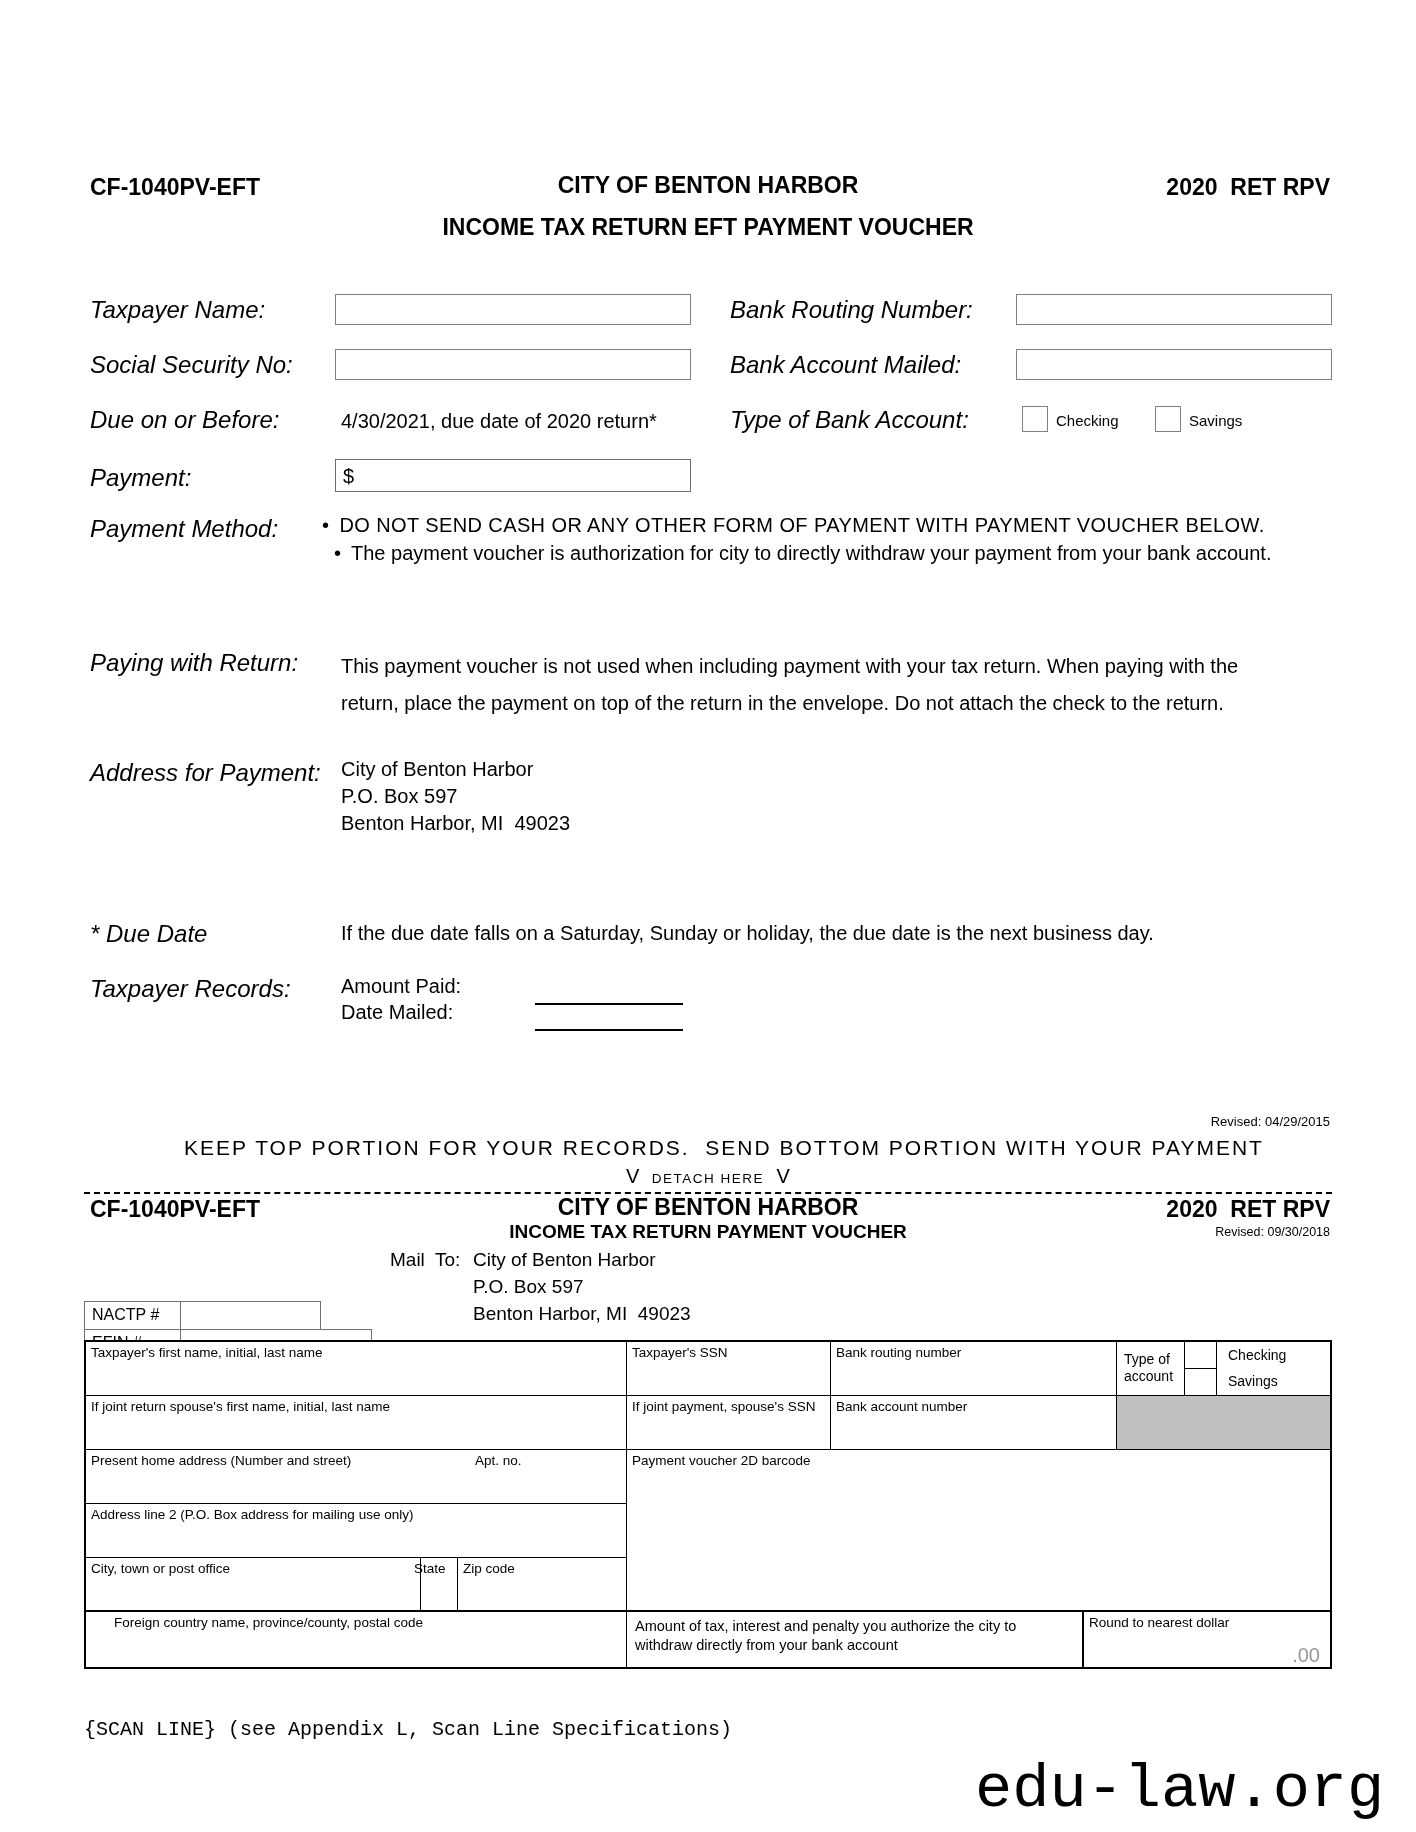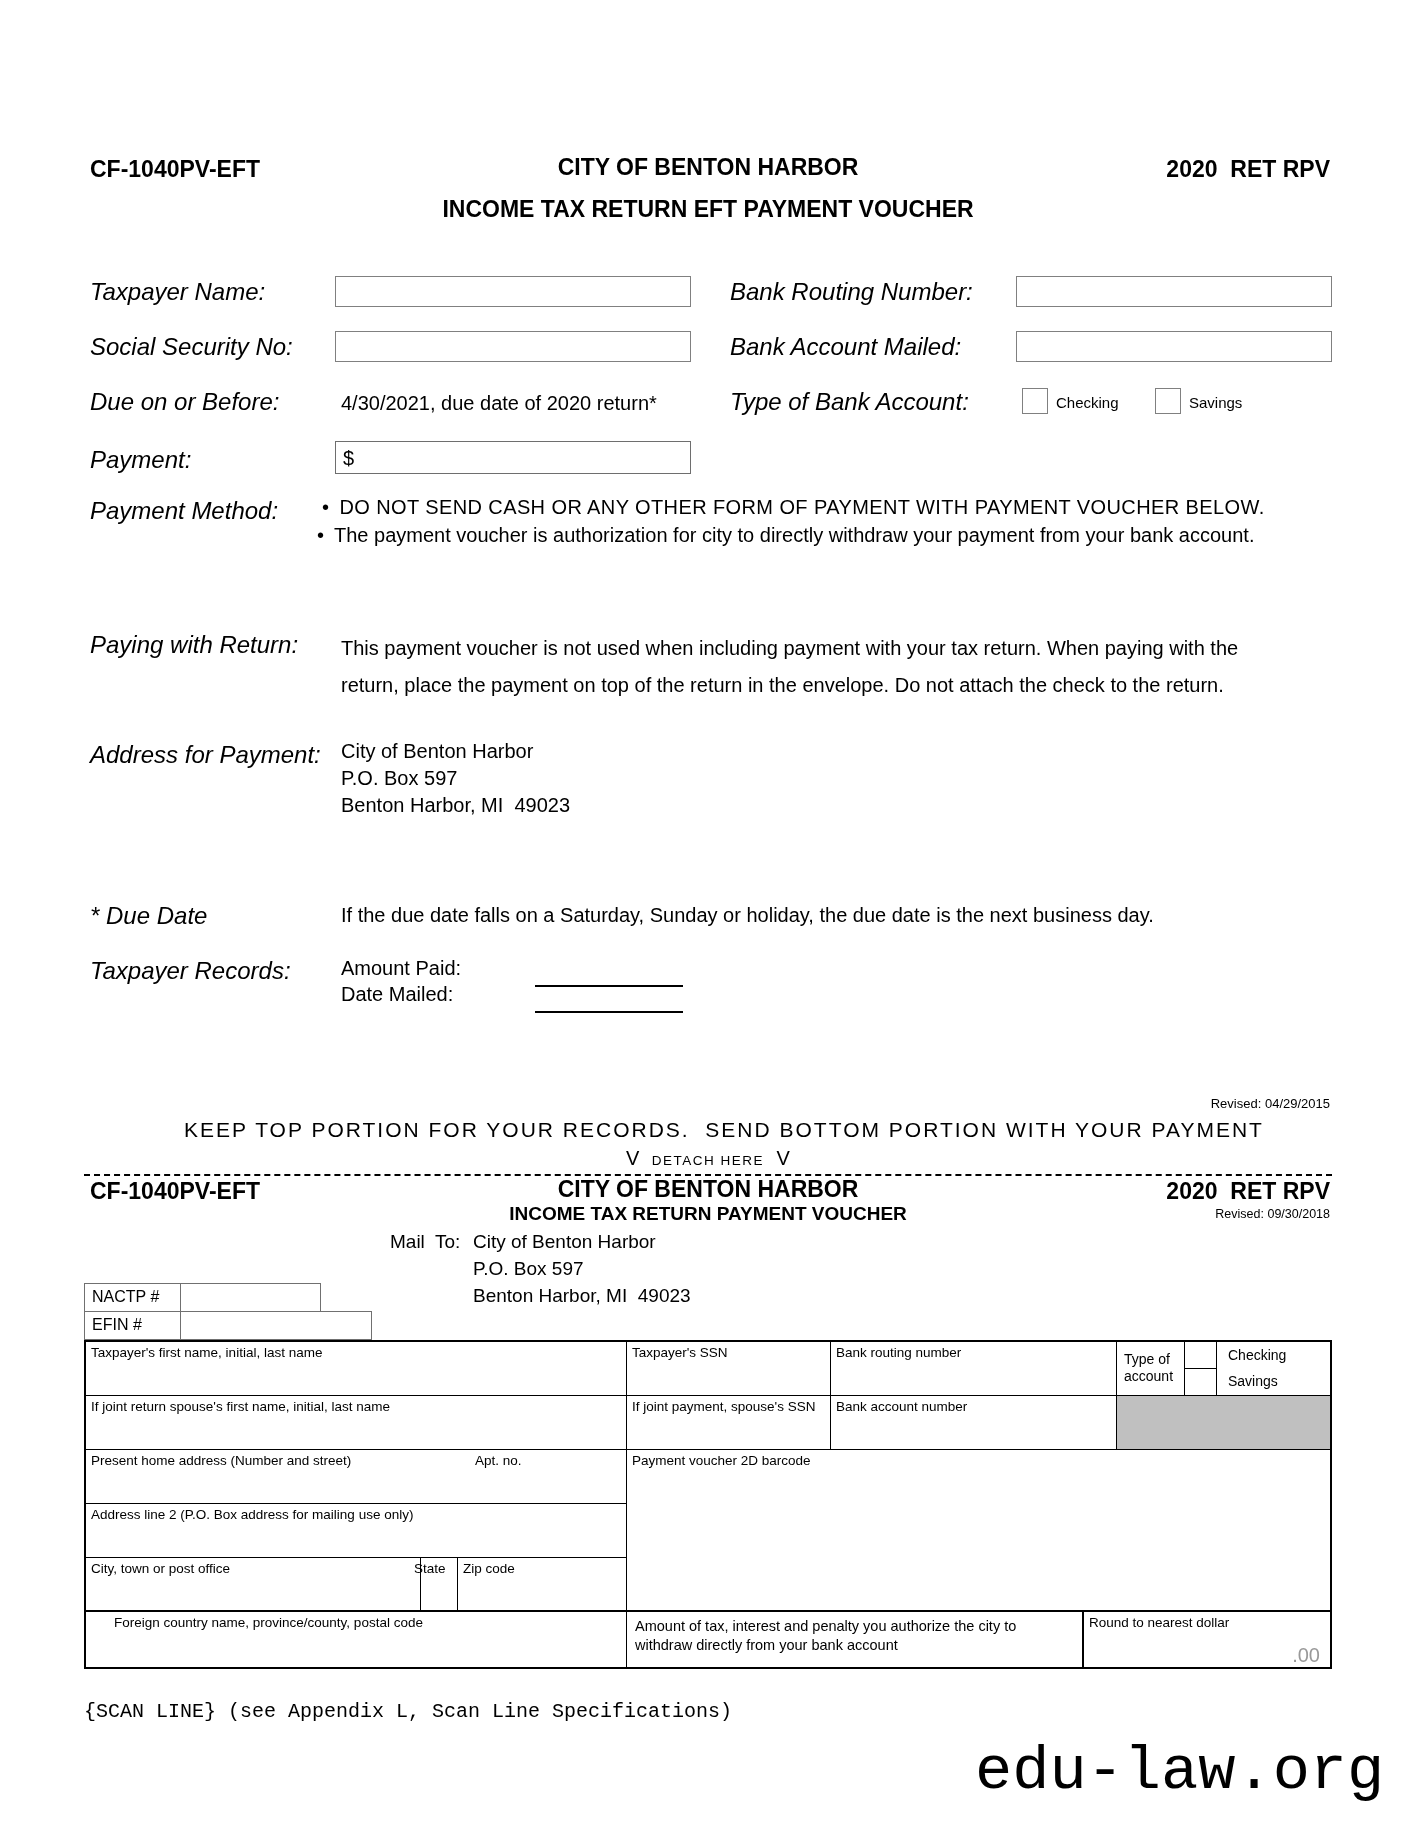--- a/index.html
+++ b/index.html
@@ -1,18 +1,18 @@
 <!DOCTYPE html>
 <html><head>
 <meta charset="utf-8">
 <style>
   html,body{margin:0;padding:0;background:#fff;}
   body{font-family:"Liberation Sans",sans-serif;color:#000;}
   .page{position:relative;width:1416px;height:1832px;background:#fff;overflow:hidden;}
-  .abs{position:absolute;}
+  .abs{position:absolute;margin-top:18px;}
   .b{font-weight:bold;}
   .ctr{left:0;right:0;text-align:center;}
   .pre{white-space:pre;}
   .fl{font-size:24px;font-style:italic;}           
   .txt{font-size:20px;}          
   .box{border:1px solid #808080;background:#fff;box-sizing:border-box;}
   .cb{width:26px;height:26px;border:1px solid #808080;box-sizing:border-box;background:#fff;}
   .cbl{font-size:15px;}
   .ulne{border-bottom:2px solid #000;}
   .blt{font-size:20px;}
@@ -55,21 +55,21 @@
   <div class="abs cb" style="left:1155px;top:388px;"></div>
   <div class="abs cbl" style="left:1189px;top:394px;">Savings</div>
 
   <div class="abs fl" style="left:90px;top:446px;">Payment:</div>
   <div class="abs box" style="left:335px;top:441px;width:356px;height:33px;border-color:#6e6e6e;">
     <span class="txt" style="position:absolute;left:7px;top:5px;">$</span>
   </div>
 
   <div class="abs fl" style="left:90px;top:497px;">Payment Method:</div>
   <div class="abs blt" style="left:322px;top:496px;letter-spacing:0.4px;">DO NOT SEND CASH OR ANY OTHER FORM OF PAYMENT WITH PAYMENT VOUCHER BELOW.</div>
-  <div class="abs blt" style="left:317px;top:524px;">The payment voucher is authorization for city to directly withdraw your payment from your bank account.</div>
+  <div class="abs blt" style="left:334px;top:524px;">The payment voucher is authorization for city to directly withdraw your payment from your bank account.</div>
 
   <div class="abs fl" style="left:90px;top:631px;">Paying with Return:</div>
   <div class="abs txt" style="left:341px;top:630px;width:948px;line-height:37px;">This payment voucher is not used when including payment with your tax return. When paying with the return, place the payment on top of the return in the envelope. Do not attach the check to the return.</div>
 
   <div class="abs fl" style="left:90px;top:741px;">Address for Payment:</div>
   <div class="abs txt pre" style="left:341px;top:740px;">City of Benton Harbor</div>
   <div class="abs txt pre" style="left:341px;top:767px;">P.O. Box 597</div>
   <div class="abs txt pre" style="left:341px;top:794px;">Benton Harbor, MI  49023</div>
 
   <div class="abs fl" style="left:90px;top:902px;">* Due Date</div>

